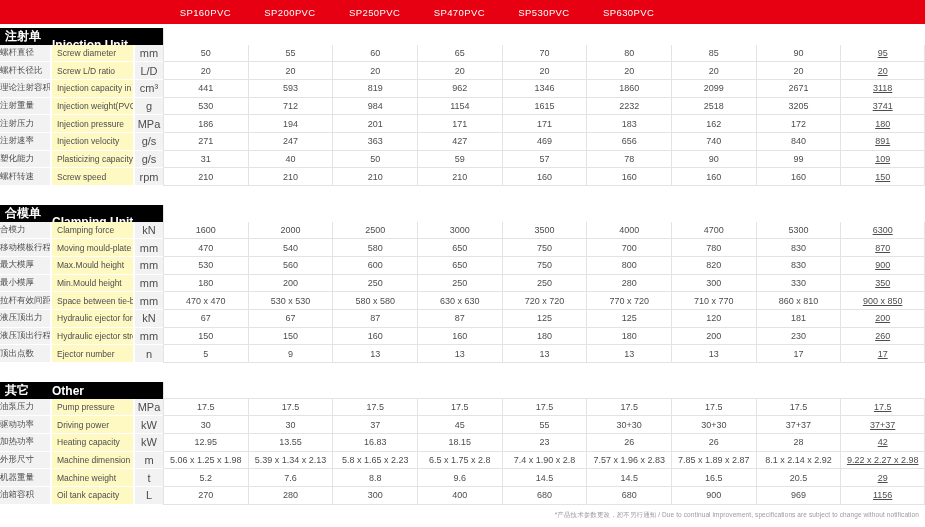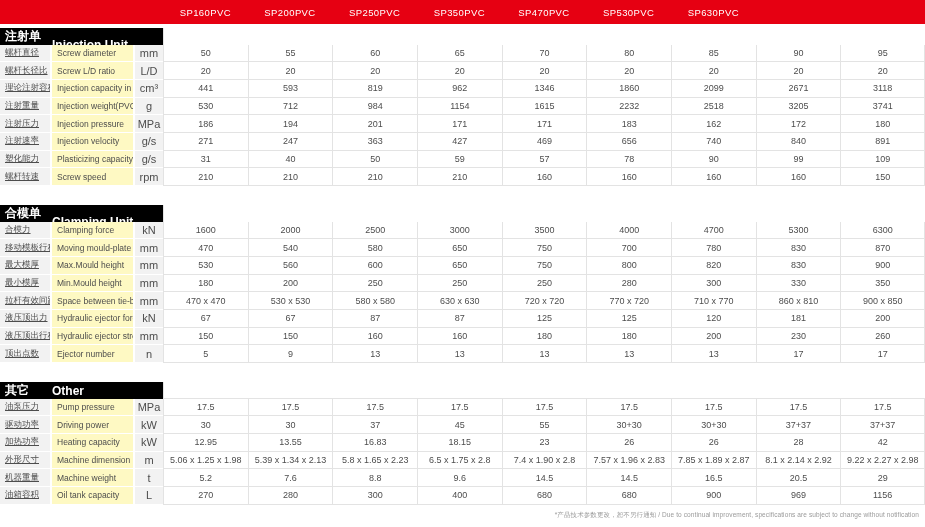--- a/index.html
+++ b/index.html
@@ -30,53 +30,52 @@
     grid-column:4/span 9;
     border-left:1px solid var(--line,#e3e3e3);
     border-bottom:1px solid var(--line,#e3e3e3);
   }
   .data-row{height:17.7px;}
   .cell{
     display:flex;align-items:center;box-sizing:border-box;
     font-size:9px;color:#4d4d4d;overflow:hidden;white-space:nowrap;
   }
   .cell.zh{
-    background:#f2f2f2;padding-left:5px;font-size:8.5px;
-    border-right:2px solid #fff;border-bottom:1px solid #fff;text-decoration:underline;
+    background:#f2f2f2;font-size:8.5px;
+    border-right:2px solid #fff;border-bottom:1px solid #fff;
   }
   .cell.en{
     background:#fef9c3;padding-left:5px;font-size:8.5px;
     border-right:2px solid #fff;border-bottom:1px solid #fff;
   }
   .cell.unit{
     background:#f2f2f2;justify-content:center;font-size:11px;
     border-bottom:1px solid #fff;
   }
   .cell.val{
     justify-content:center;
     border-left:1px solid var(--line,#e3e3e3);
     border-bottom:1px solid var(--line,#e3e3e3);
   }
-  .data-row .cell.val:last-child{border-right:1px solid var(--line,#e3e3e3);}
+  .data-row .cell.val:last-child{border-right:1px solid var(--line,#e3e3e3);text-decoration:underline;}
   .footnote{
     position:absolute;right:6px;bottom:7px;
     font-size:6.5px;color:#9a9a9a;letter-spacing:.1px;
   }
 </style>
 </head>
 <body>
 
 <div class="page" style="--accent: #e60012; --sec: #000000; --line: #e3e3e3;">
   <div class="grid red-bar">
     <div class="lbl-span"></div>
 
   <div class="model-cell">SP160PVC</div>
       <div class="model-cell">SP200PVC</div>
       <div class="model-cell">SP250PVC</div>
-      <div class="model-cell">SP350PVC</div>
       <div class="model-cell">SP470PVC</div>
       <div class="model-cell">SP530PVC</div>
       <div class="model-cell">SP630PVC</div>
     </div>
   <div>
 
   <section class="spec-section">
         <div class="grid sec-header">
           <div class="sec-title">
             <div class="sec-zh">注射单元</div>

